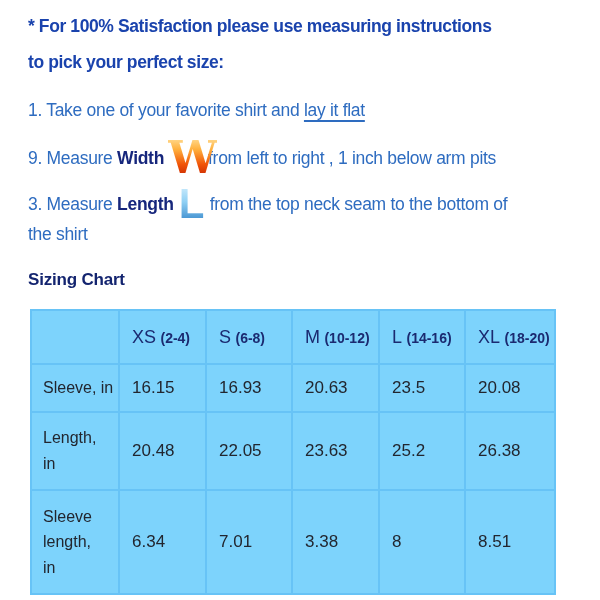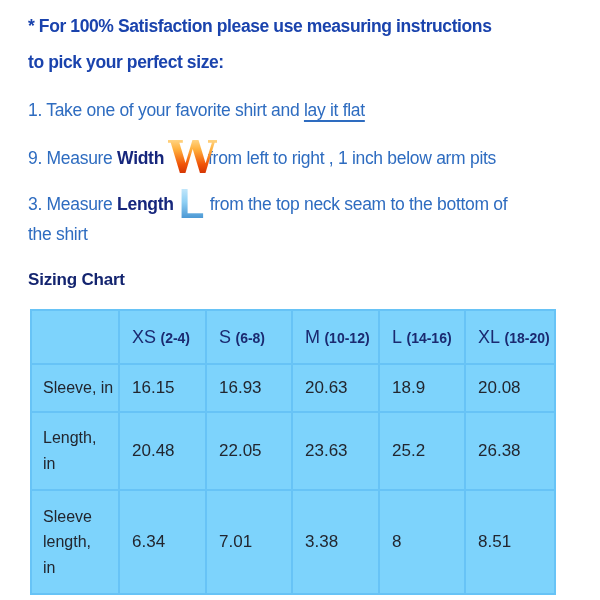--- a/index.html
+++ b/index.html
@@ -106,21 +106,21 @@
       </tr>
     </thead>
     <tbody>
       <tr class="r-width">
         <td class="rowlabel">
             <div>Sleeve, in</div>
           </td>
         <td>16.15</td>
         <td>16.93</td>
         <td>20.63</td>
-        <td>18.9</td>
+        <td>23.5</td>
         <td>20.08</td>
       </tr>
       <tr class="r-length">
         <td class="rowlabel">
           <div>Length,</div>
           <div>in</div>
         </td>
         <td>20.48</td>
         <td>22.05</td>
         <td>23.63</td>

